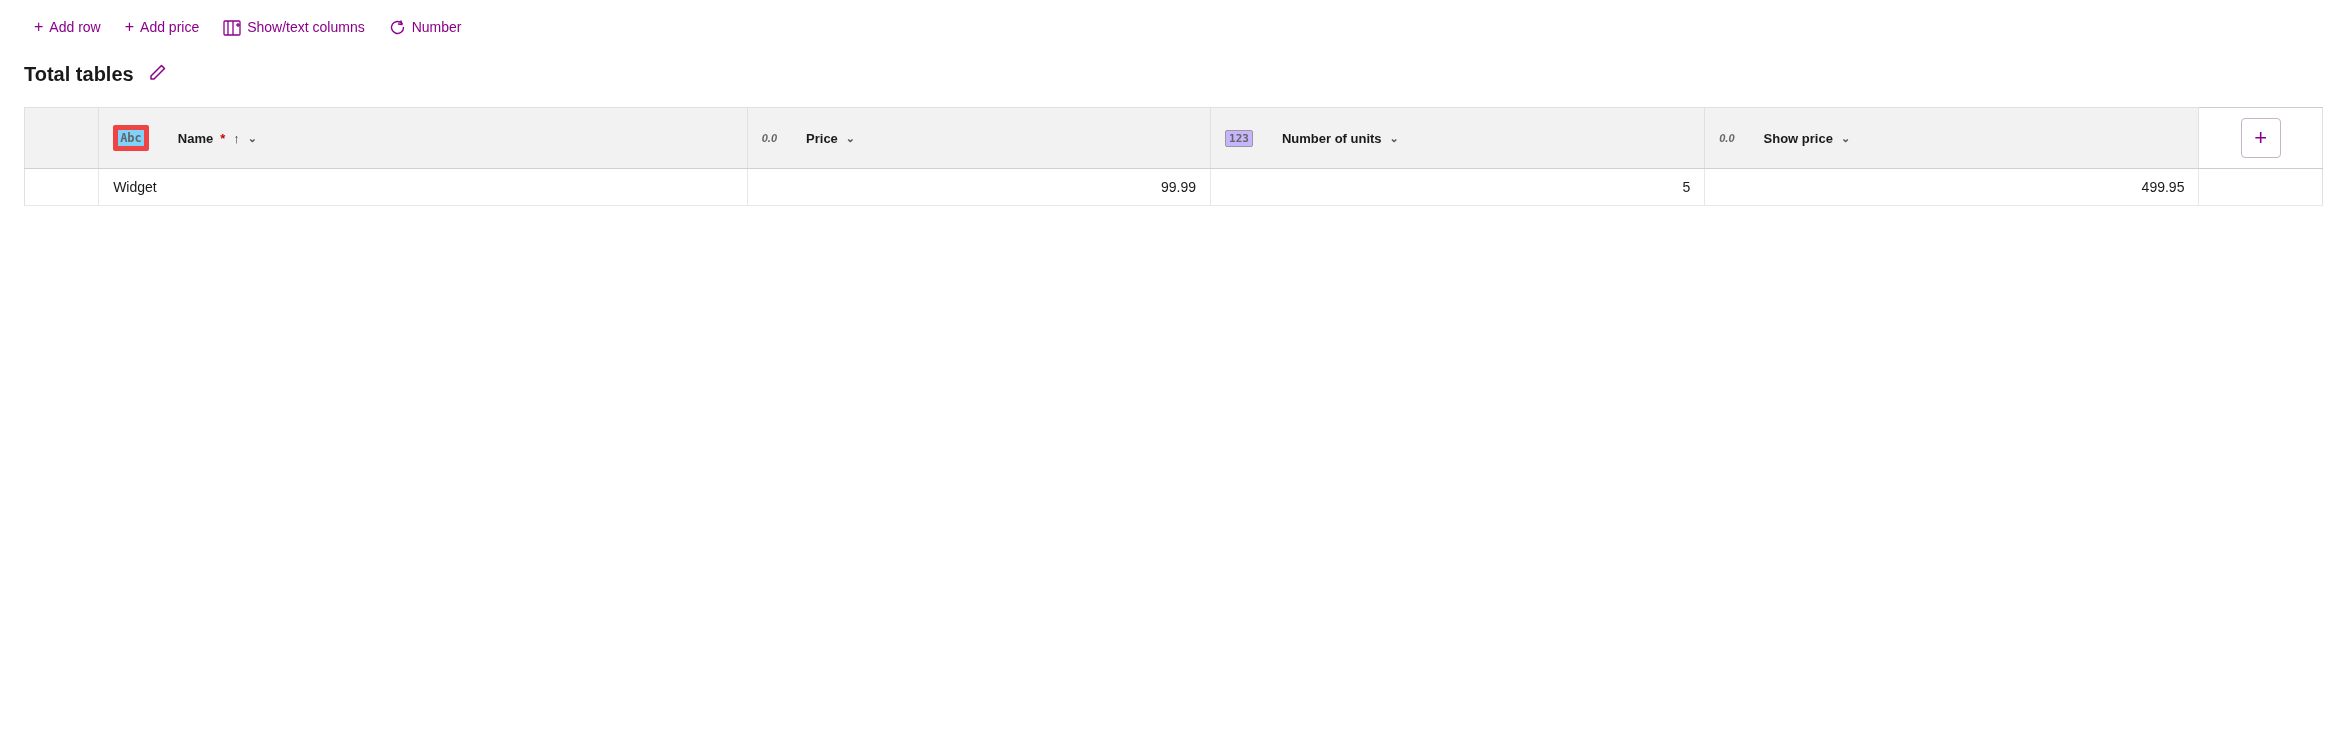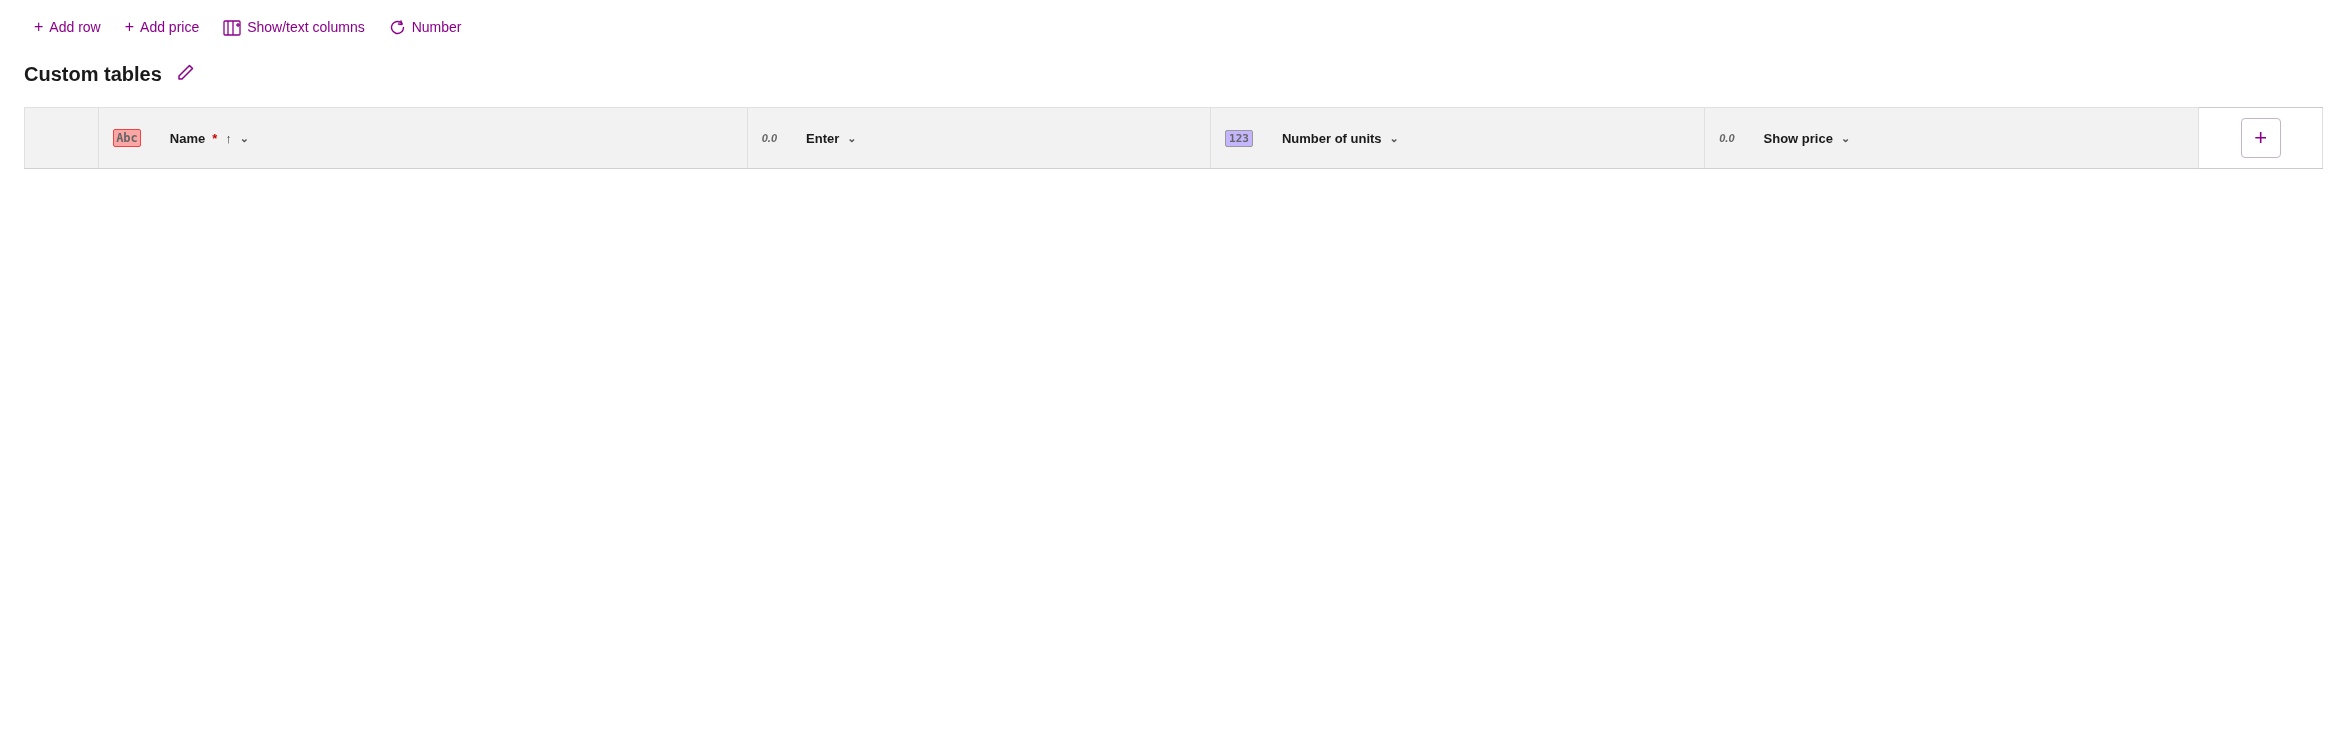--- a/index.html
+++ b/index.html
@@ -112,25 +112,25 @@
 
     .th-inner {
       display: flex;
       align-items: center;
       gap: 5px;
     }
 
     .col-icon {
       font-size: 12px;
       color: #666;
-      border: 1px solid #ef4444;
+      border: 5px solid #ef4444;
       padding: 1px 2px;
       border-radius: 2px;
       font-family: monospace;
-      background: #fca5a5;
+      background: #7dd3fc;
       font-weight: 700;
       line-height: 1.2;
     }
 
     .col-icon-num {
       font-size: 11px;
       color: #666;
       border: 1px solid #999;
       padding: 1px 3px;
       border-radius: 2px;
@@ -257,21 +257,21 @@
       <svg width="17" height="17" viewBox="0 0 17 17" fill="none" style="display:inline-block;vertical-align:middle;">
         <path d="M14.5 8.5a6 6 0 1 1-1.5-4" stroke="#8b008b" stroke-width="1.4" fill="none" stroke-linecap="round"></path>
         <polyline points="12,2 13,5.5 9.5,5" stroke="#8b008b" stroke-width="1.4" fill="none" stroke-linecap="round" stroke-linejoin="round"></polyline>
       </svg>
     </span>
     <span>Number</span>
   </button>
 </div>
 
 <div class="page-title-row">
-  <h1 class="page-title">Custom tables</h1>
+  <h1 class="page-title">Total tables</h1>
   <button class="edit-icon-btn">
     <span style="color:#8b008b;">
       <svg width="20" height="20" viewBox="0 0 20 20" fill="none">
         <path d="M13.5 3.5l3 3L6 17H3v-3L13.5 3.5z" stroke="#8b008b" stroke-width="1.5" fill="none" stroke-linecap="round" stroke-linejoin="round"></path>
       </svg>
     </span>
   </button>
 </div>
 
 <div class="table-wrapper">
@@ -295,21 +295,21 @@
             <span class="col-name">Name</span>
             <span class="col-required">*</span>
             <span style="font-size:13px;color:#333;margin-left:3px;">↑</span>
             <span class="chevron-down">⌄</span>
           </div>
         </th>
 
         <th>
           <div class="th-inner">
             <span class="col-icon-decimal">0.0</span>
-            <span class="col-name">Enter</span>
+            <span class="col-name">Price</span>
             <span class="chevron-down">⌄</span>
           </div>
         </th>
 
         <th>
           <div class="th-inner">
             <span class="col-icon-num">123</span>
             <span class="col-name">Number of units</span>
             <span class="chevron-down">⌄</span>
           </div>
@@ -325,16 +325,32 @@
 
         <th class="add-col-cell">
           <button class="add-col-btn">
             <span>+</span>
           </button>
         </th>
       </tr>
     </thead>
     <tbody>
 
+      <tr>
+        <td class="col-checkbox"></td>
+        <td>
+          <span>Widget</span>
+        </td>
+        <td class="td-right">
+          <span>99.99</span>
+        </td>
+        <td class="td-right">
+          <span>5</span>
+        </td>
+        <td class="td-right">
+          <span>499.95</span>
+        </td>
+        <td></td>
+      </tr>
 
     </tbody>
   </table>
 </div>
 
 </body></html>

